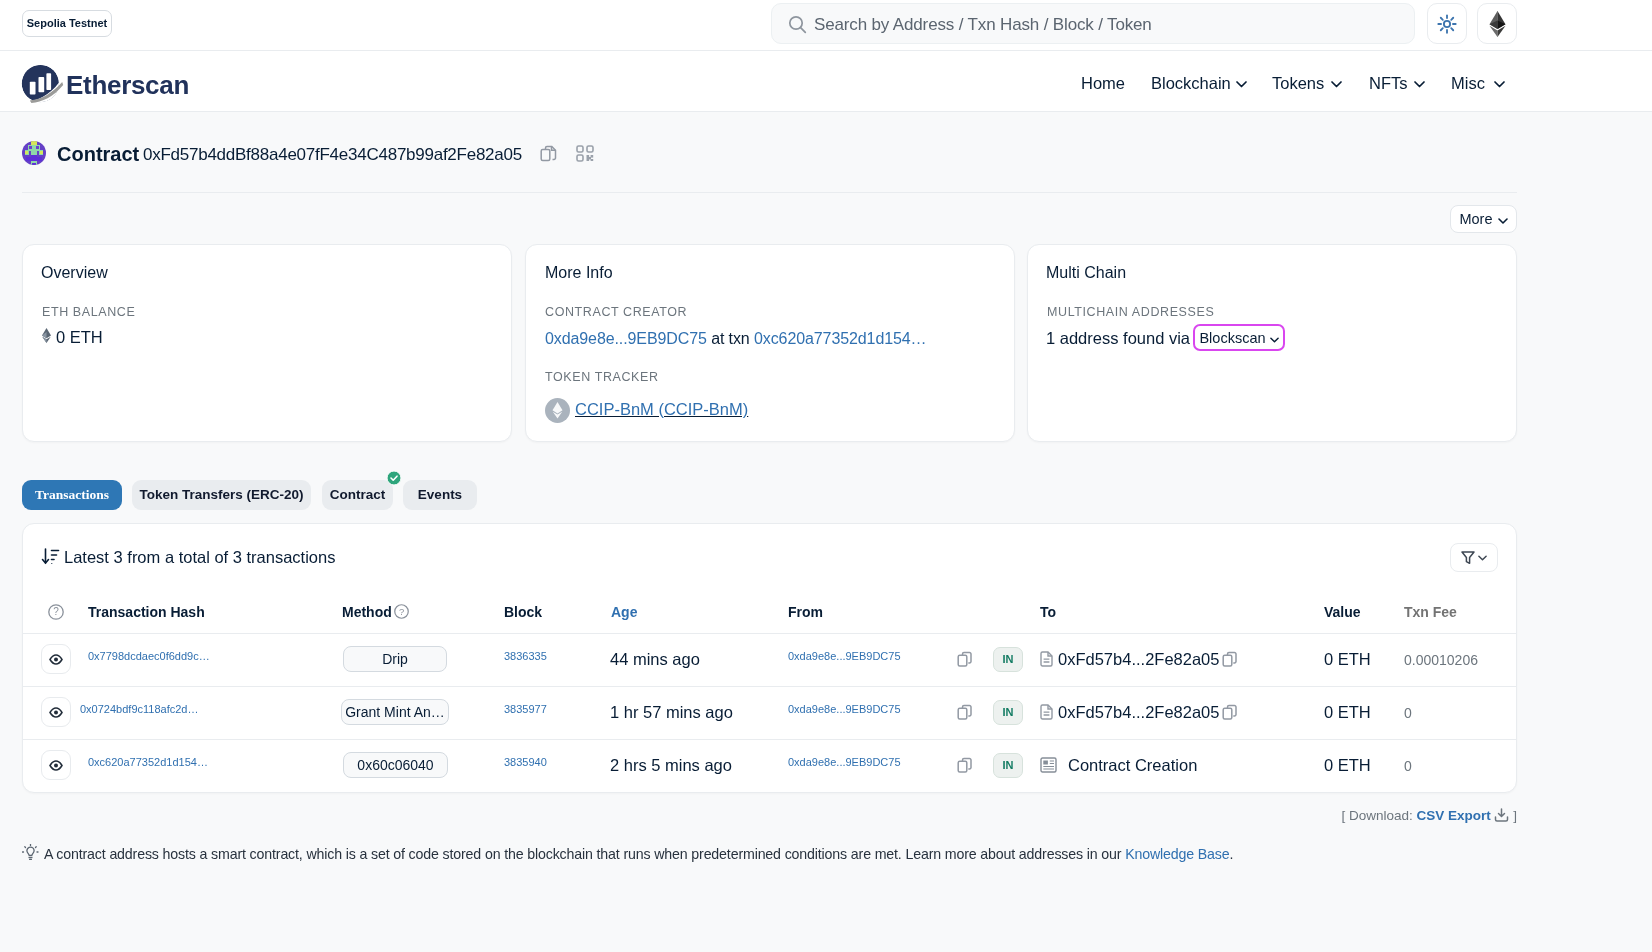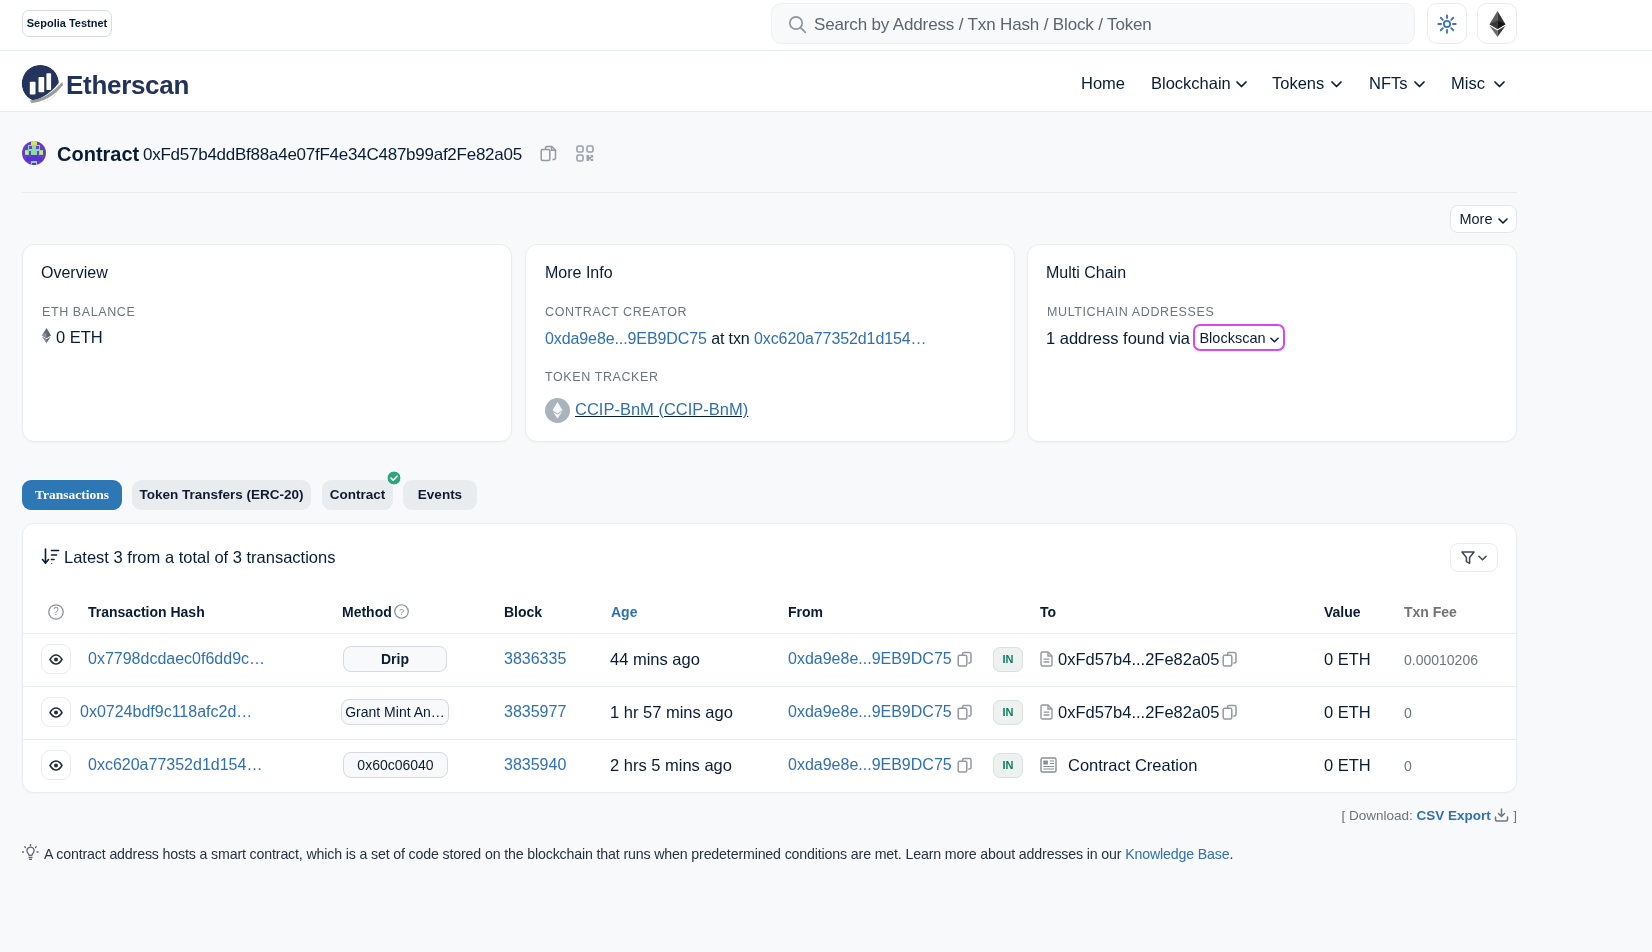--- a/index.html
+++ b/index.html
@@ -16,21 +16,21 @@
   .iconbtn { position:absolute; top:3px; width:40px; height:41px; background:#fff; border:1px solid #e9ecef; border-radius:10px; display:flex; align-items:center; justify-content:center; }
   .navitem { font-size:16.5px; color:#081d35; }
   .card { position:absolute; background:#fff; border:1px solid #e9ecef; border-radius:12px; box-shadow:0 1px 2px rgba(0,0,0,0.03); }
   .cardtitle { font-size:16px; font-weight:normal; color:#081d35; }
   .label { font-size:12.5px; letter-spacing:0.6px; color:#6c757d; }
   .tab { position:absolute; top:480px; height:30px; border-radius:9px; font-size:13.5px; font-weight:bold; text-align:center; }
   .tab.active { background:#2e77b5; color:#ffffff;font-family:Liberation Serif, serif; }
   .tab.idle { background:#e9ecef; color:#111a2e; }
   .pill { position:absolute; height:26px; background:#f8f9fa; border:1px solid #d4dae0; border-radius:8px; font-size:14px; color:#081d35; text-align:center; }
   .rowline { position:absolute; left:22px; width:1495px; height:1px; background:#e9ecef; }
-  .cellink { position:absolute; font-size:16px; color:#3070b0; }
+  .cellink { position:absolute; font-size:11px; color:#3070b0; }
   .celldark { position:absolute; font-size:16.5px; color:#081d35; }
   .inbadge { position:absolute; width:30px; height:25px; background:#edf1ef; border:1px solid #d7e2dc; border-radius:7px; color:#147c63; font-size:11px; font-weight:bold; text-align:center; line-height:23px; }
   .eyebtn { position:absolute; width:30px; height:30px; border:1px solid #e8ebee; border-radius:9px; background:#fff; display:flex; align-items:center; justify-content:center; }
   .copyic { width:17px; height:16px; }
 </style>
 </head>
 <body>
 <svg width="0" height="0" style="position:absolute">
     <defs>
 <g id="cpy" fill="none" stroke="#9299a3" stroke-width="1.5">
@@ -284,21 +284,21 @@
 <svg class="abs" style="left:1040px;top:757px" width="17" height="16" viewBox="0 0 17 16">
     <rect x="1" y="1" width="15" height="14" rx="1.5" fill="none" stroke="#868e98" stroke-width="1.4"></rect>
     <rect x="3.3" y="3.5" width="4.6" height="4" fill="#868e98"></rect>
     <path d="M9.8 4 H14 M9.8 6.5 H14 M3.3 9.5 H14 M3.3 12 H14" stroke="#868e98" stroke-width="1.2"></path>
   </svg>
 
 <div class="cellink" style="left:88px;top:650px;">0x7798dcdaec0f6dd9c…</div>
 <div class="cellink" style="left:80px;top:703px;">0x0724bdf9c118afc2d…</div>
 <div class="cellink" style="left:88px;top:756px;">0xc620a77352d1d154…</div>
 
-<div class="pill" style="left:343px;top:646px;width:104px;line-height:24px;font-weight:bold;">Drip</div>
+<div class="pill" style="left:343px;top:646px;width:104px;line-height:24px;">Drip</div>
 <div class="pill" style="left:341px;top:699px;width:108px;line-height:24px;">Grant Mint An…</div>
 <div class="pill" style="left:343px;top:752px;width:105px;line-height:24px;">0x60c06040</div>
 
 <div class="cellink" style="left:504px;top:650px;">3836335</div>
 <div class="cellink" style="left:504px;top:703px;">3835977</div>
 <div class="cellink" style="left:504px;top:756px;">3835940</div>
 
 <div class="celldark" style="left:610px;top:650px;">44 mins ago</div>
 <div class="celldark" style="left:610px;top:703px;">1 hr 57 mins ago</div>
 <div class="celldark" style="left:610px;top:756px;">2 hrs 5 mins ago</div>

